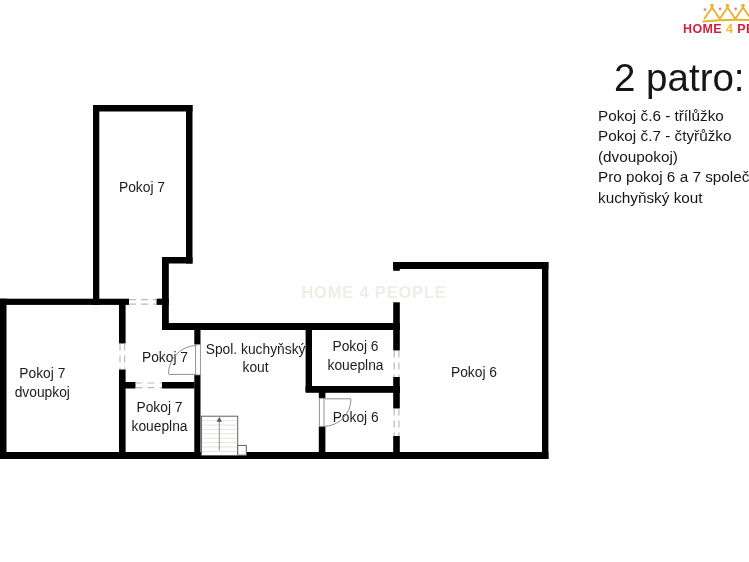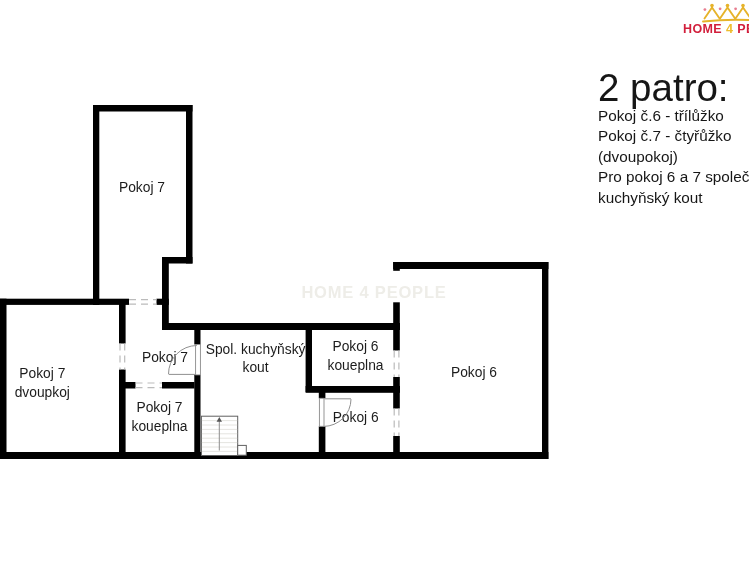--- a/index.html
+++ b/index.html
@@ -185,21 +185,21 @@
   <g fill="#e87d90">
      <circle cx="704.9" cy="9.6" r="1.4"></circle>
         <circle cx="720.1" cy="8.8" r="1.4"></circle>
      <circle cx="735.6" cy="8.8" r="1.4"></circle>
         <circle cx="750.9" cy="8.8" r="1.4"></circle>
   </g>
 
   <text x="683" y="33" font-size="12.5" font-weight="bold" font-family="Liberation Sans, sans-serif" letter-spacing="0.4"><tspan fill="#d21f3c">HOME </tspan><tspan fill="#eebc2c">4</tspan><tspan fill="#d21f3c"> PEOPLE</tspan></text>
 </svg>
 
-<div class="rp" style="left:598px;top:59px;font-size:38.5px;line-height:38.5px;margin-top:10px;">2 patro:</div>
+<div class="rp" style="left:614px;top:59px;font-size:38.5px;line-height:38.5px;">2 patro:</div>
 
 <div class="rp" style="left:598px;top:106px;font-size:15.3px;line-height:20.4px;white-space:nowrap;">
 Pokoj č.6 - třílůžko<br>
 Pokoj č.7 - čtyřůžko<br>
 (dvoupokoj)<br>
 Pro pokoj 6 a 7 společný<br>
 kuchyňský kout
 </div>
 </div>
 

